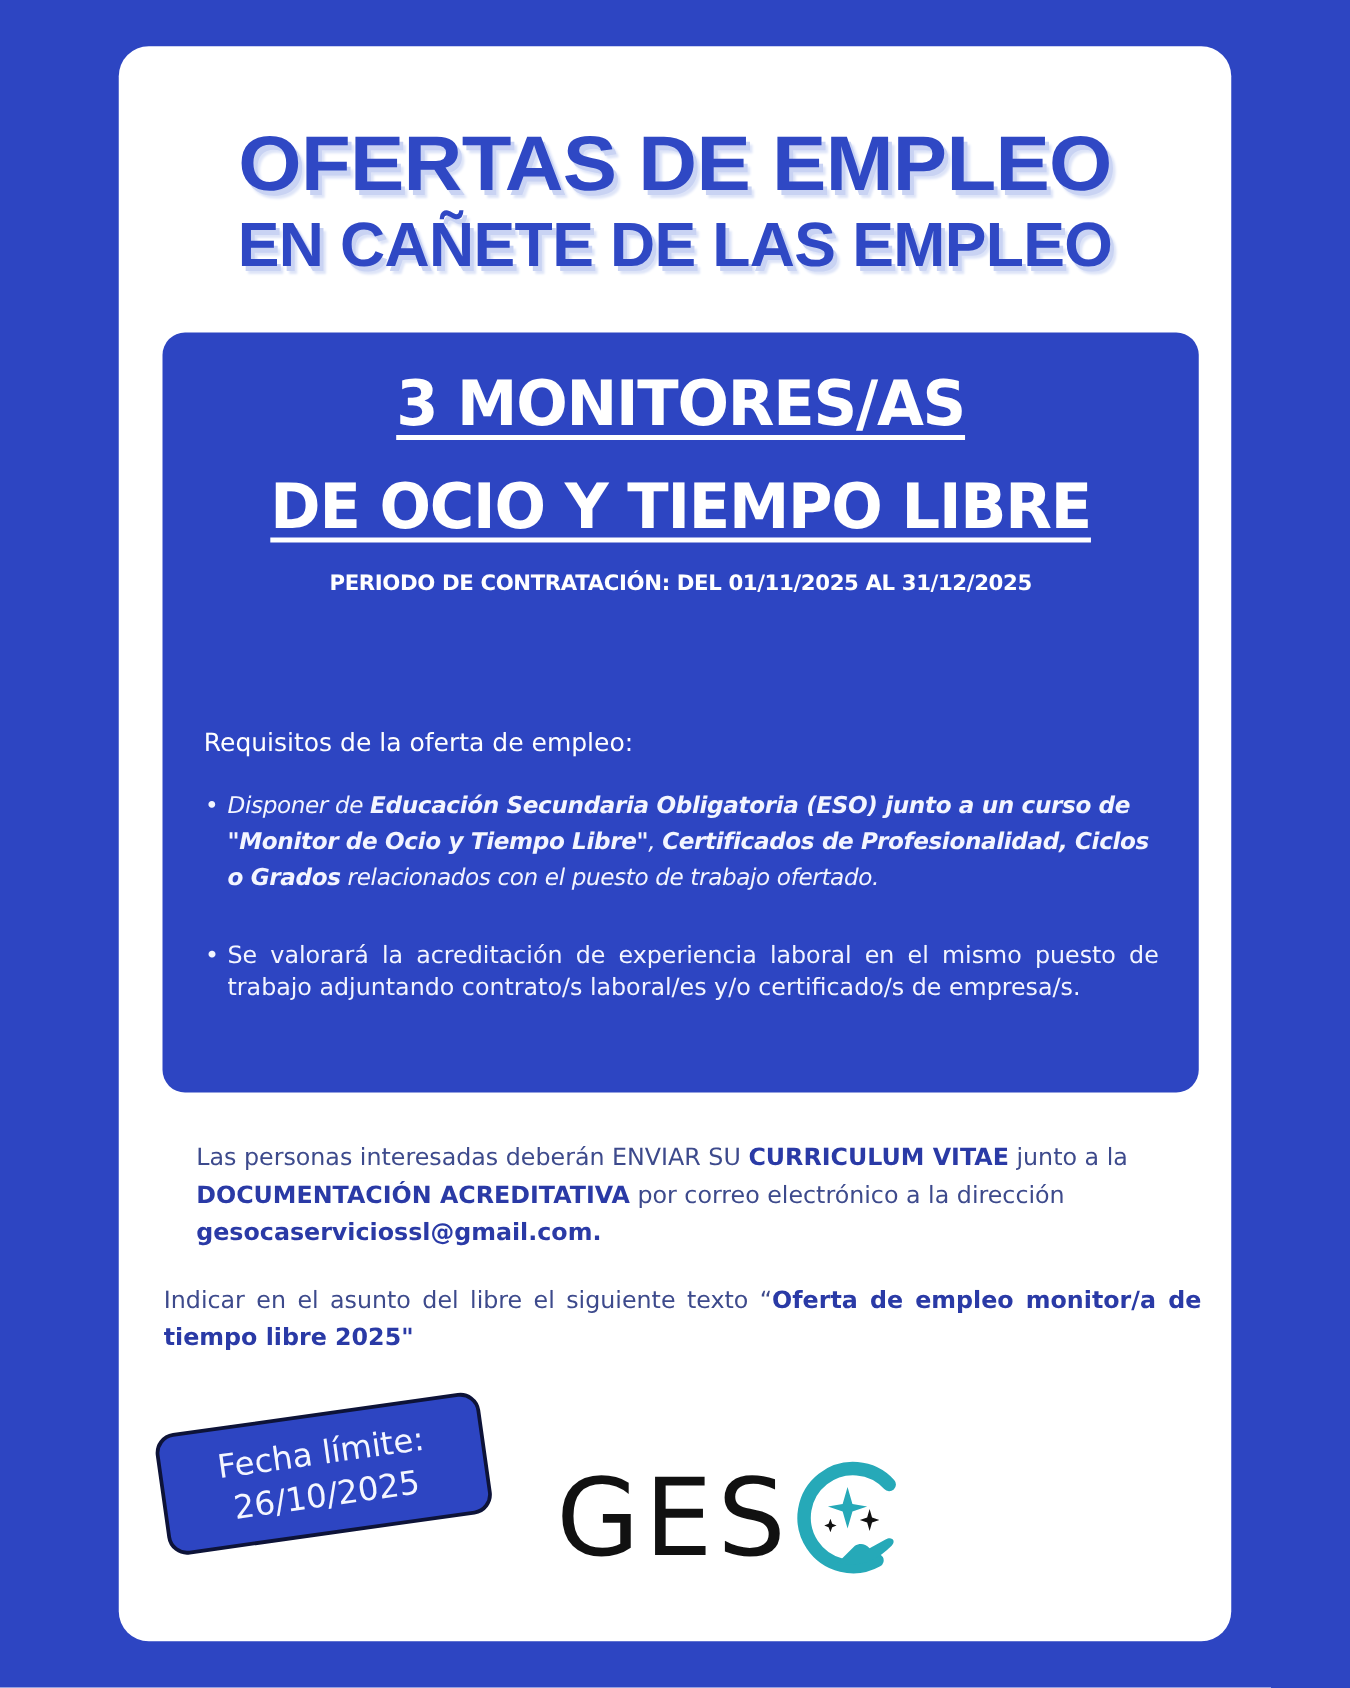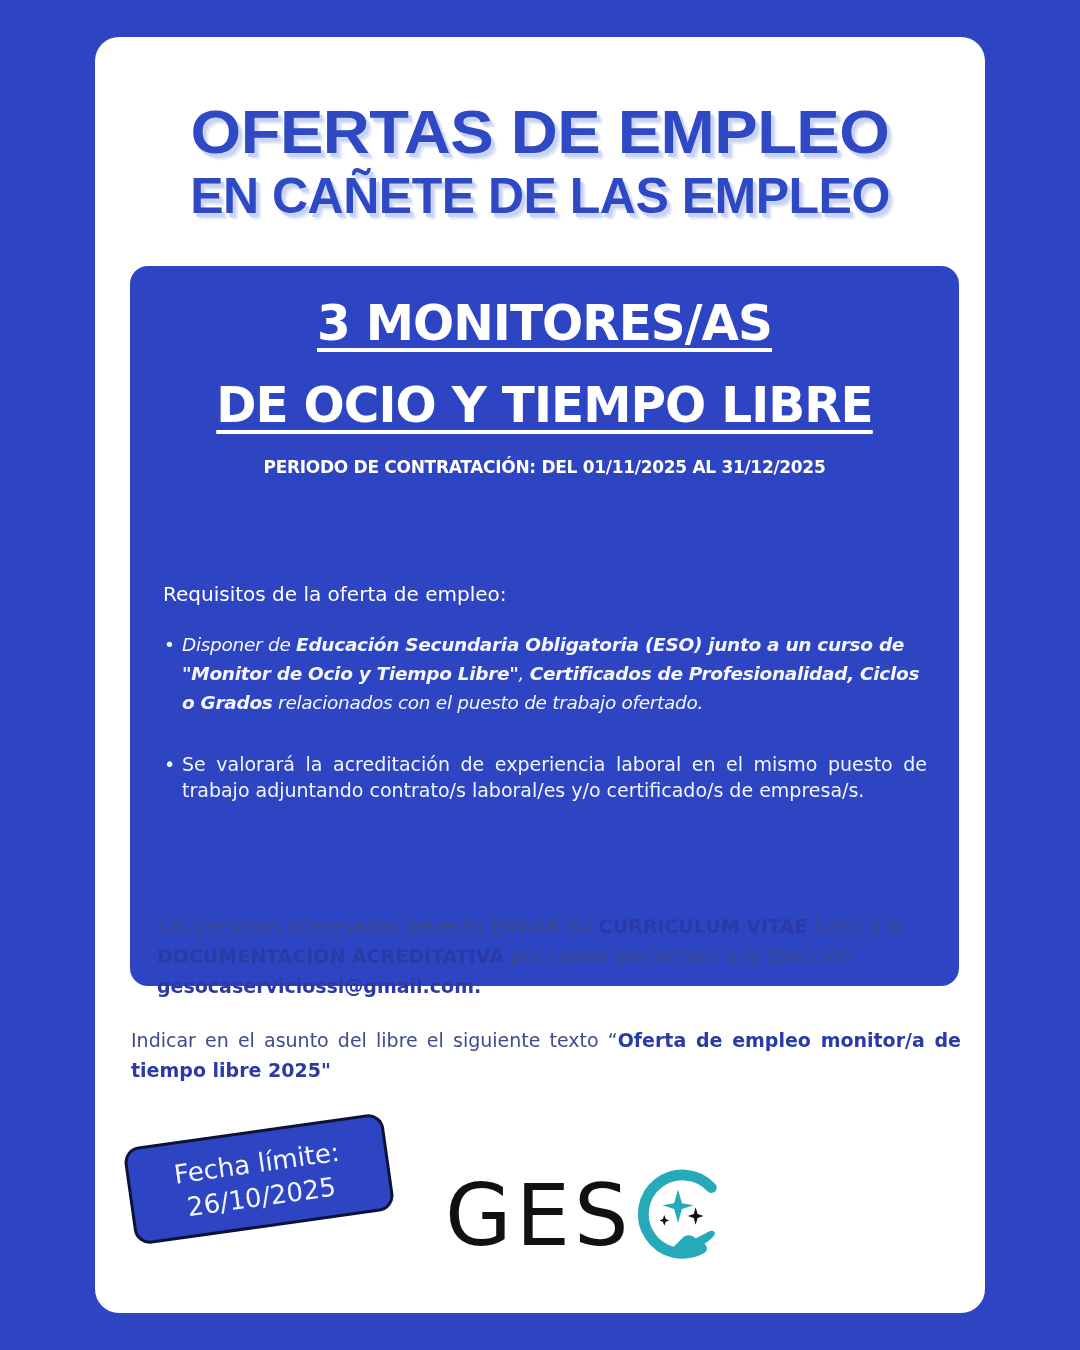--- a/index.html
+++ b/index.html
@@ -25,21 +25,21 @@
     font-weight: 900;
     text-shadow: 3px 4px 0 #c9d3f3, 5px 6px 2px #dde4f8;
     letter-spacing: -0.5px;
   }
   .headline .l1 { display:block; font-size: 62px; line-height: 66px; font-weight: bold; transform: scaleX(1.05); }
   .headline .l2 { display:block; font-size: 50px; line-height: 62px; font-weight: bold; }
 
   .offer-box {
     position: absolute;
     left: 35px; top: 229px;
-    width: 829px; height: 720px;
+    width: 829px; height: 608px;
     background: #2d45c2;
     border-radius: 18px;
     color: #ffffff;
     font-family: "DejaVu Sans", sans-serif;
   }
   .offer-title {
     position: absolute; left: 0; width: 100%;
     text-align: center;
     font-weight: bold;
     text-decoration: underline;

